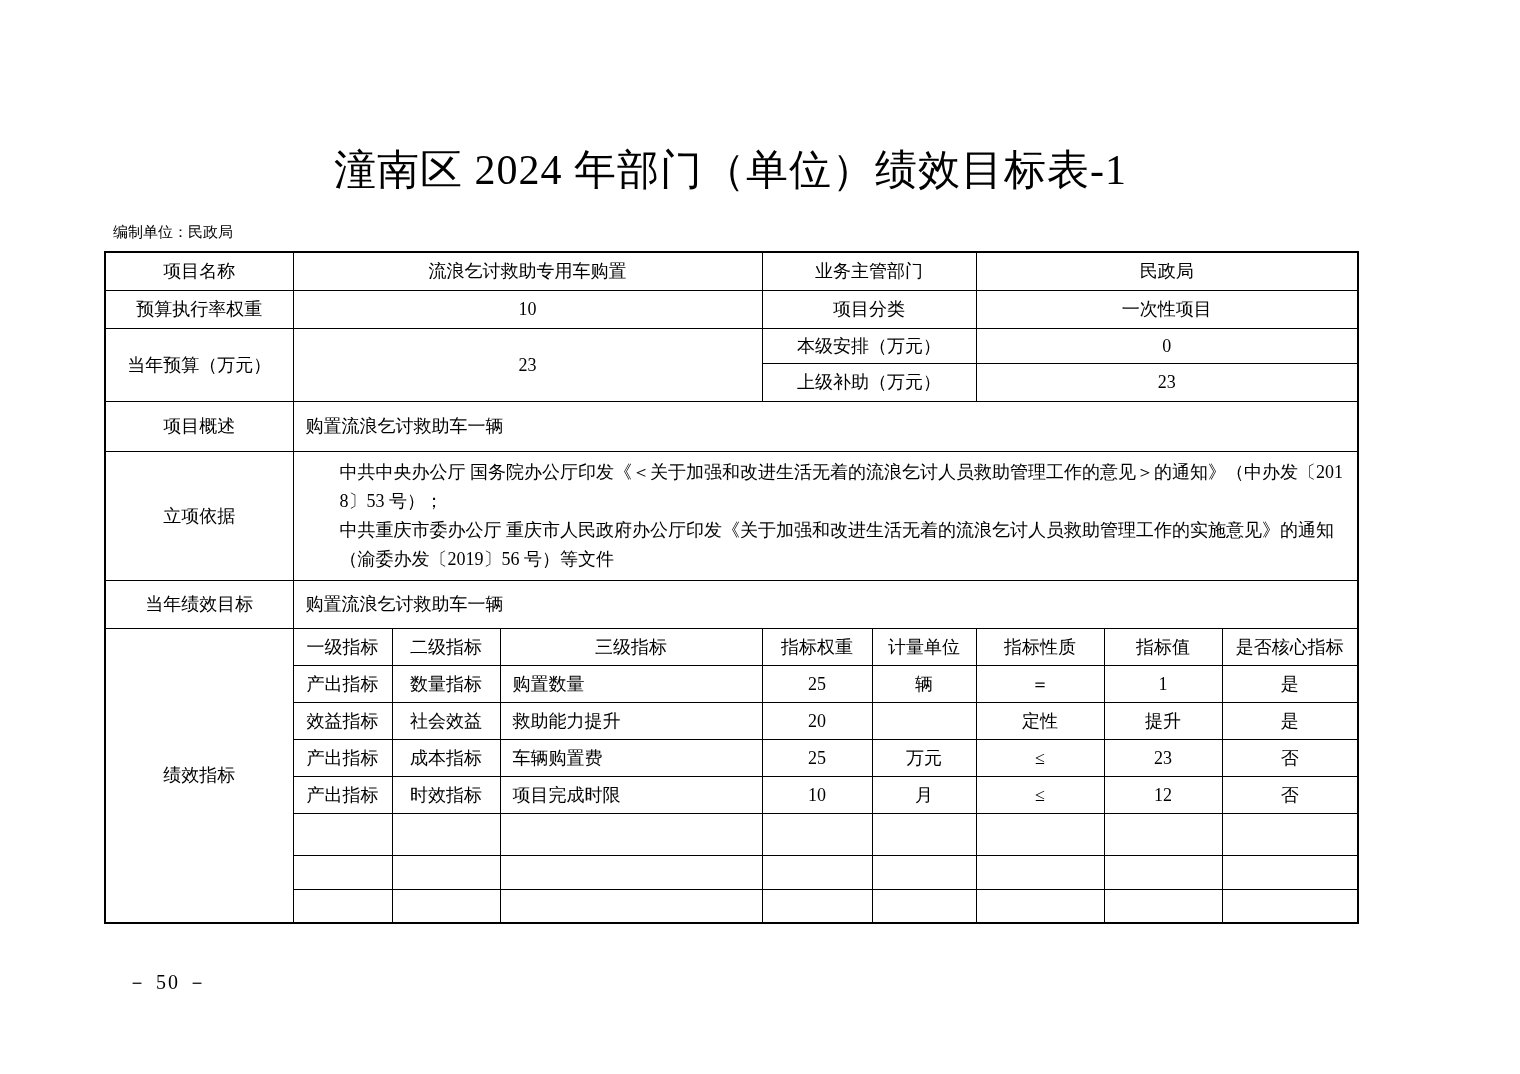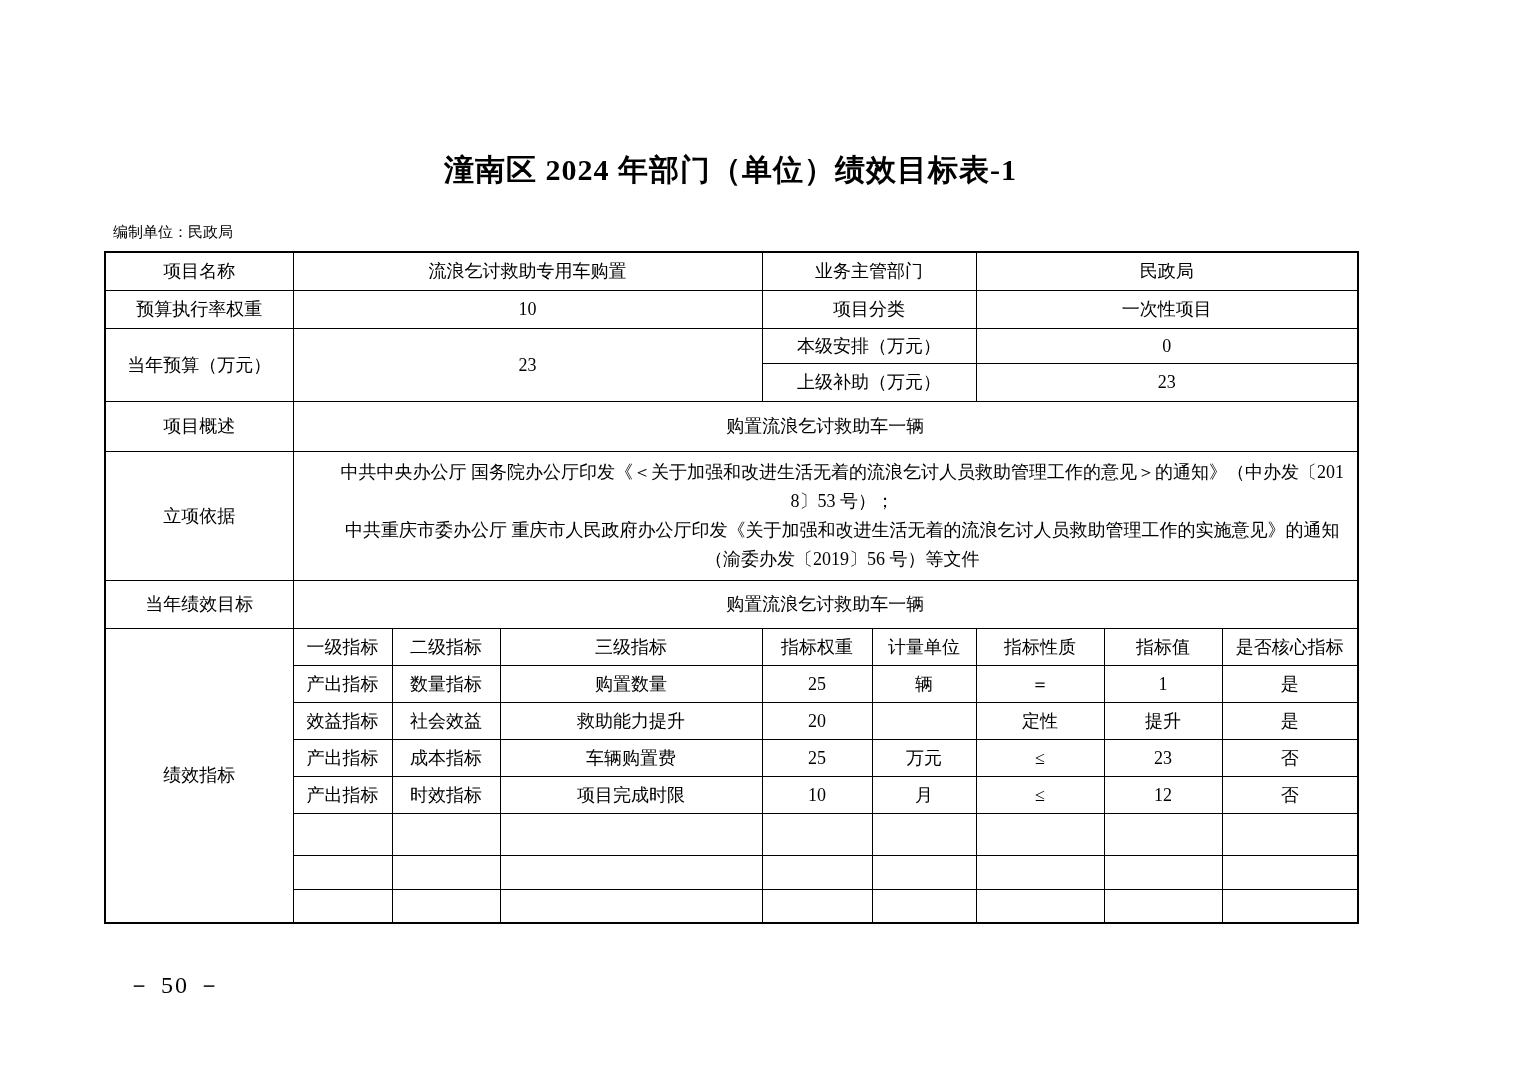--- a/index.html
+++ b/index.html
@@ -14,22 +14,22 @@
     font-family: "Liberation Serif", "DejaVu Serif", serif;
     color: #000000;
     overflow: hidden;
   }
   .doc-title {
     position: absolute;
     left: 104px;
     top: 147px;
     width: 1253px;
     text-align: center;
-    font-size: 30px;
-    font-weight: bold;
+    font-size: 42px;
+    font-weight: normal;
     line-height: 46px;
     letter-spacing: 1px;
     white-space: nowrap;
   }
   .prepared-by {
     position: absolute;
     left: 113px;
     top: 220px;
     font-size: 15px;
     line-height: 24px;
@@ -47,35 +47,35 @@
     border: 1px solid #000000;
     font-size: 18px;
     line-height: 24px;
     text-align: center;
     vertical-align: middle;
     padding: 2px 6px;
     overflow: hidden;
     word-break: break-all;
   }
   .main-table td.left {
-    text-align: center;
+    text-align: left;
     padding-left: 12px;
     padding-right: 12px;
   }
   .main-table td.basis-cell {
     line-height: 29px;
     padding-top: 6px;
     padding-bottom: 6px;
     padding-left: 46px;
   }
   .page-number {
     position: absolute;
     left: 127px;
     top: 969px;
-    font-size: 24px;
+    font-size: 20px;
     letter-spacing: 2px;
     white-space: pre;
   }
 </style>
 </head>
 <body>
 
 <div class="doc-title">潼南区 2024 年部门（单位）绩效目标表-1</div>
 
 <div class="prepared-by">编制单位：民政局</div>

